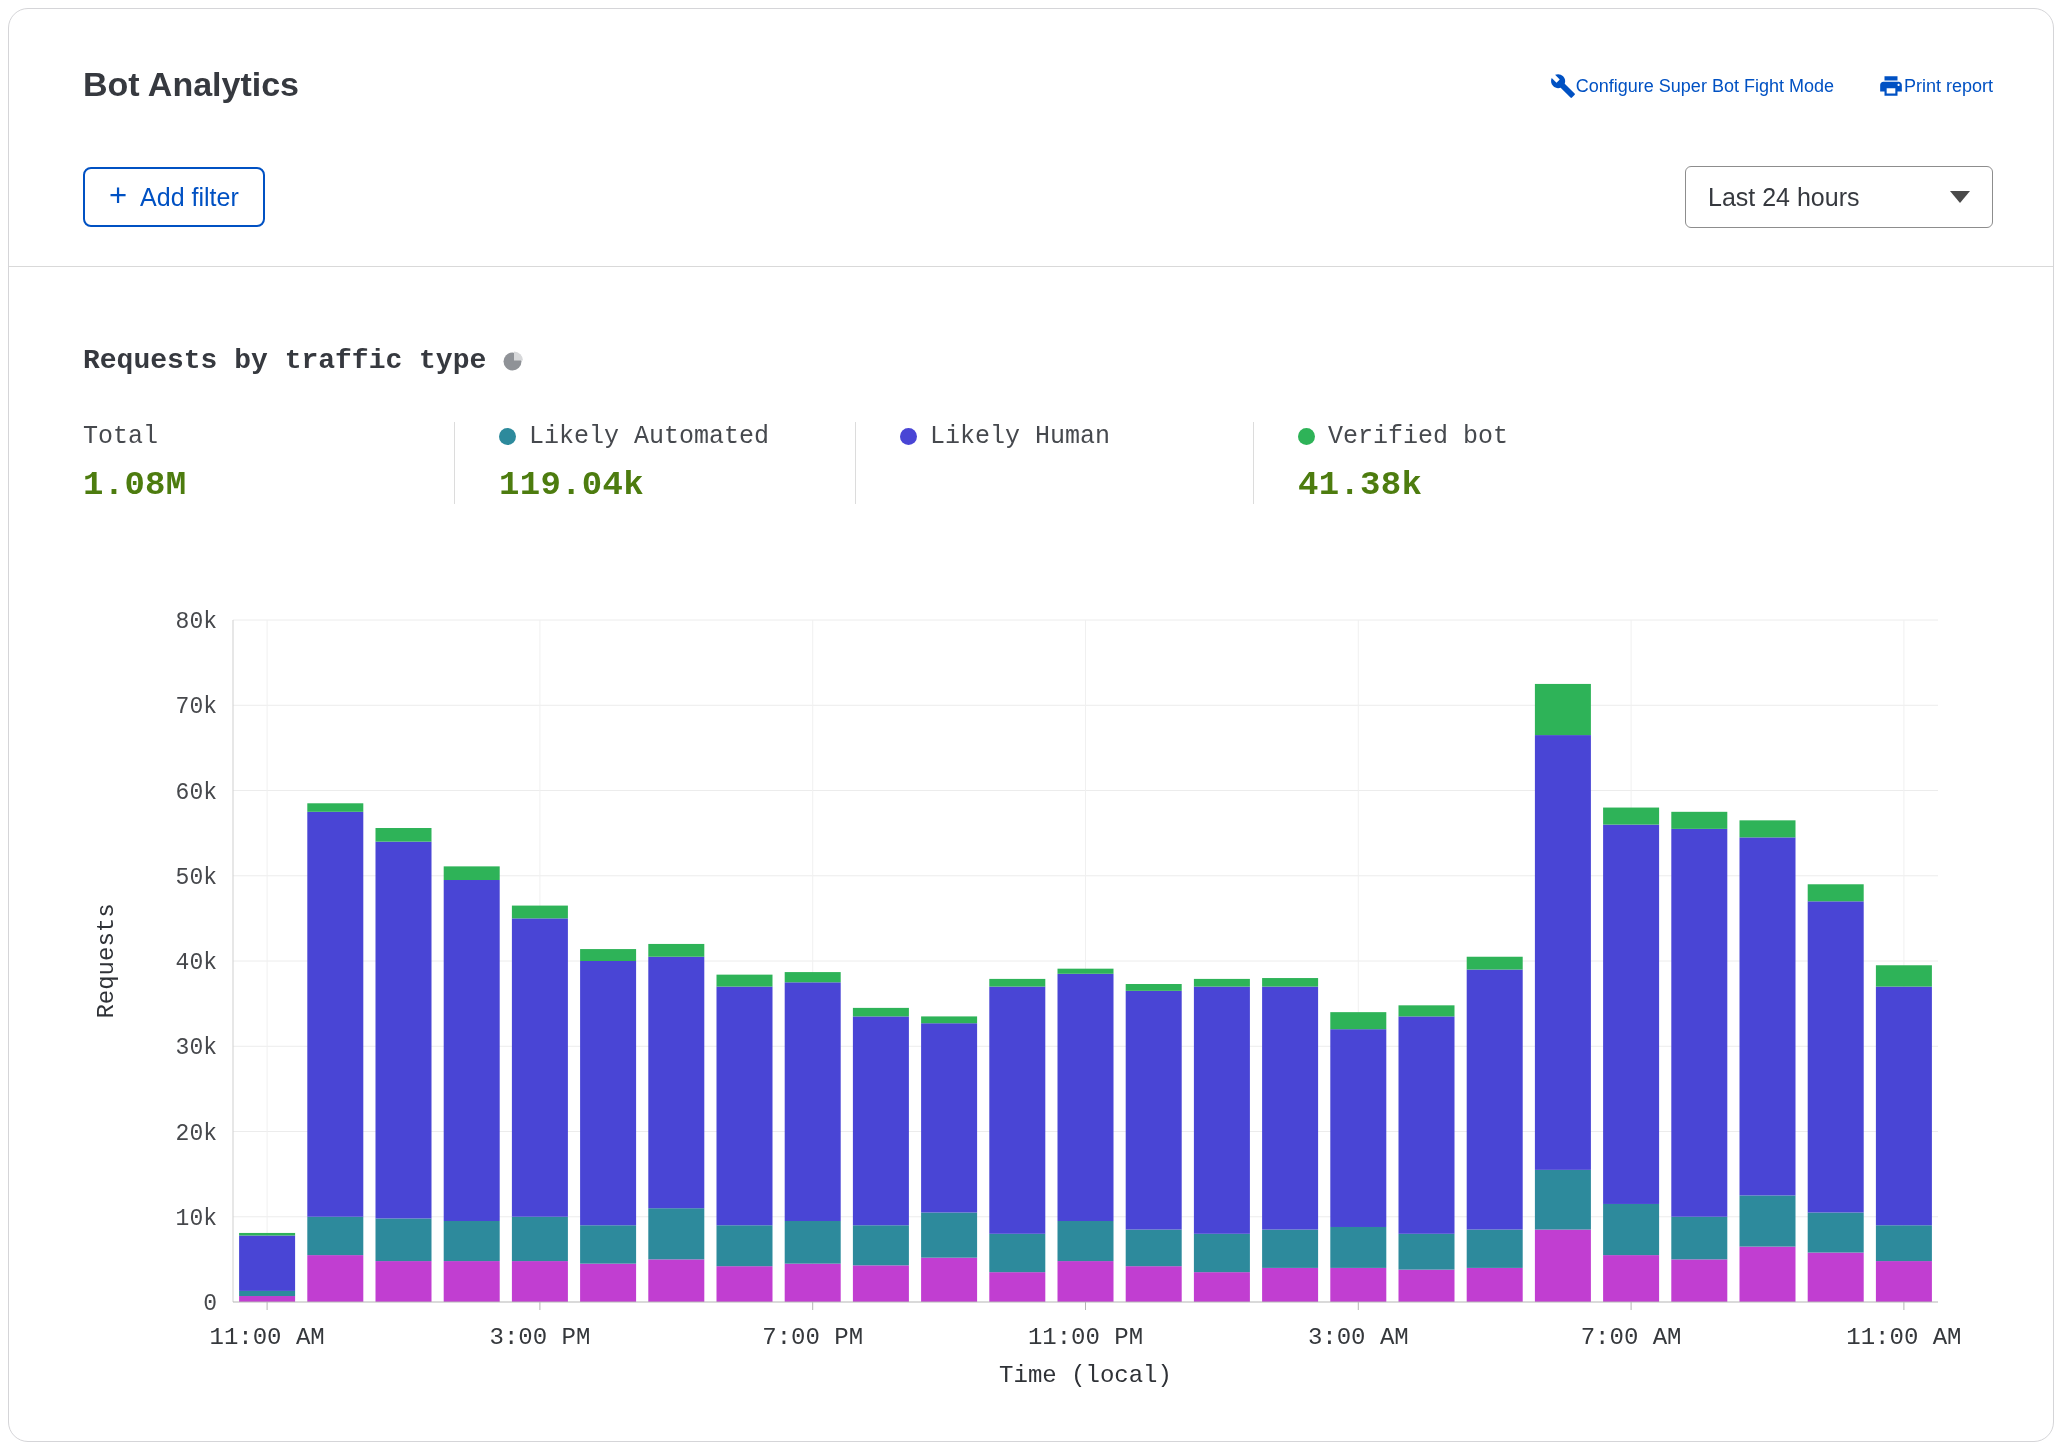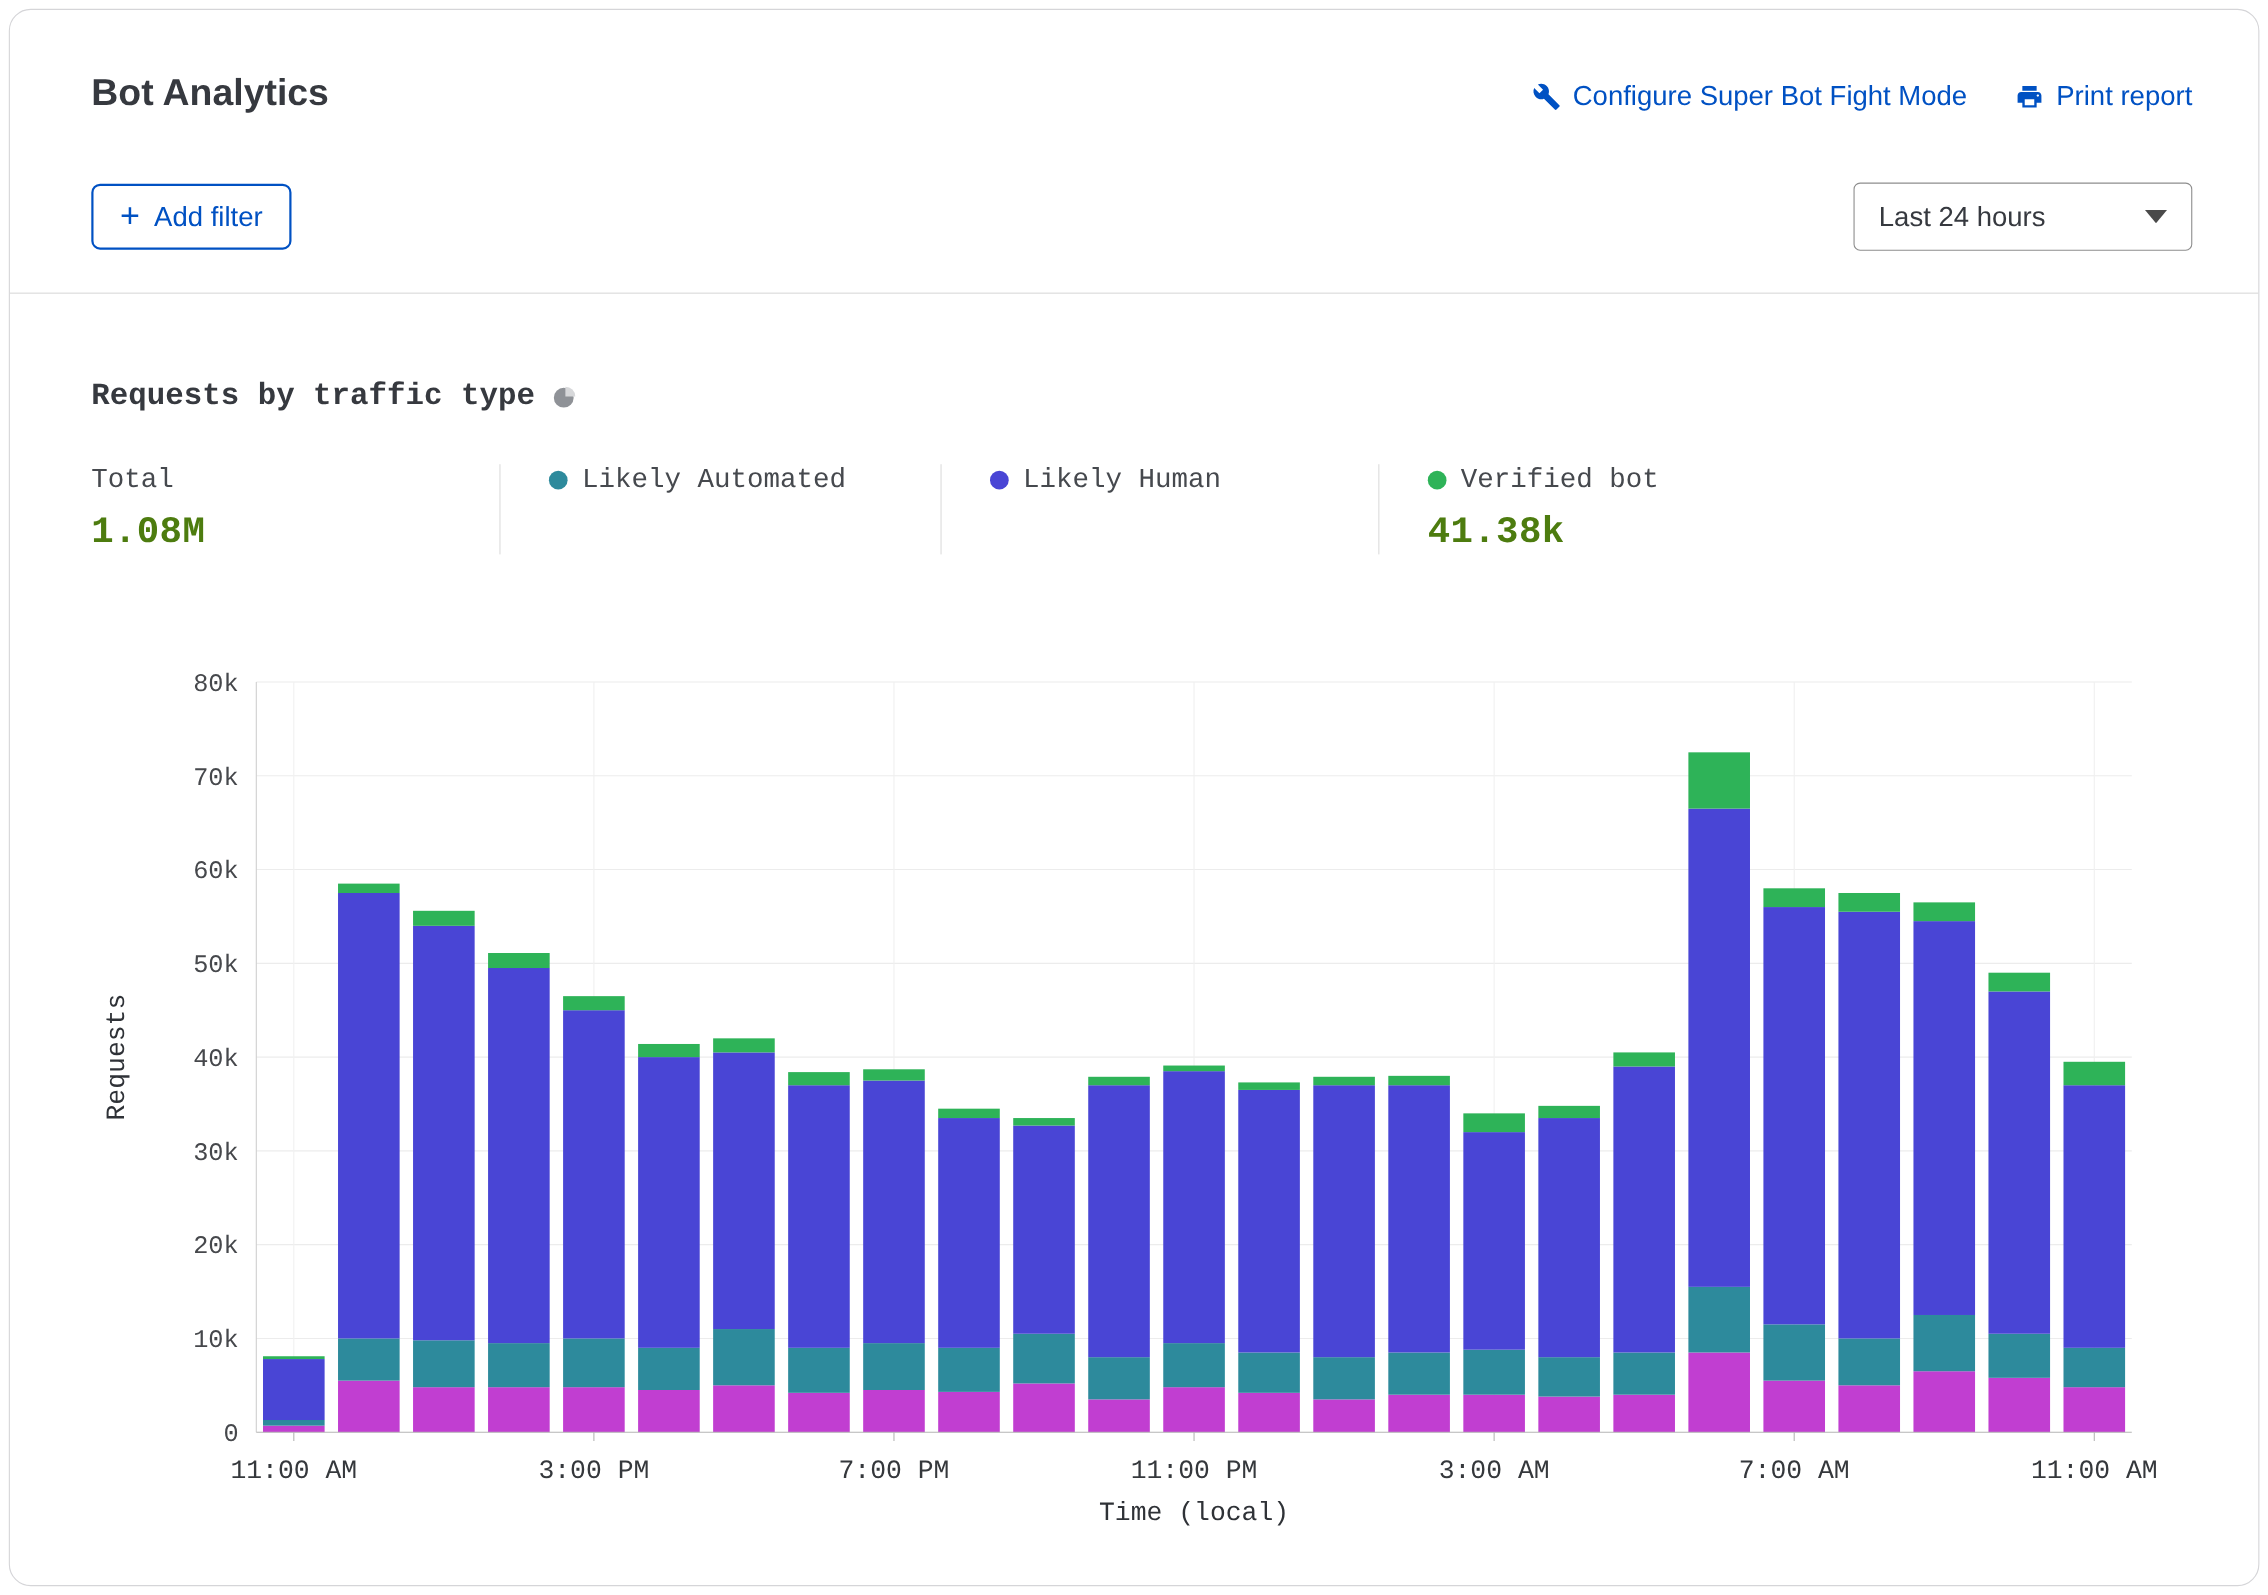--- a/index.html
+++ b/index.html
@@ -8,21 +8,21 @@
   .page { width:2062px; height:1450px; position:relative; background:#fff; overflow:hidden; }
   .card {
     position:absolute; left:8px; top:8px; width:2046px; height:1434px;
     background:#fff; border:1px solid #d5d5d8; border-radius:20px;
   }
   
   .card-header { padding:56px 60px 0 74px; }
   .header-row { display:flex; justify-content:space-between; align-items:flex-start; }
   .page-title { font-size:34px; font-weight:700; margin:0; color:#36393f; }
   .header-links { display:flex; gap:44px; margin-top:8px; }
-  .hlink { display:flex; align-items:center; gap:11px; color:#0051c3; font-size:25px; text-decoration:none; cursor:pointer; }
+  .hlink { display:flex; align-items:center; color:#0051c3; font-size:18px; text-decoration:none; cursor:pointer; }
   .hlink svg { flex:0 0 auto; }
   .filter-row { display:flex; justify-content:space-between; align-items:center; margin-top:62px; }
   .add-filter {
     display:flex; align-items:center; gap:13px; border:2px solid #0051c3; color:#0051c3;
     background:#fff; font-size:25px; font-family:inherit; padding:0 24px; height:60px;
     border-radius:8px; cursor:pointer; font-weight:400;
   }
   .plus-glyph { font-size:31px; line-height:1; margin-top:-3px; }
   .select {
     display:flex; align-items:center; justify-content:space-between; width:308px; height:62px;
@@ -100,20 +100,21 @@
           <div class="stat-label-row">
             <span>Total</span>
           </div>
           <div class="stat-value">1.08M</div>
         </div>
         <div class="stat stat-2">
           <div class="stat-label-row">
             <span class="stat-dot" style="background: rgb(45, 138, 156);"></span>
             <span>Likely Automated</span>
           </div>
+          <div class="stat-value">119.04k</div>
         </div>
         <div class="stat stat-3">
           <div class="stat-label-row">
             <span class="stat-dot" style="background: rgb(73, 69, 213);"></span>
             <span>Likely Human</span>
           </div>
         </div>
         <div class="stat stat-4">
           <div class="stat-label-row">
             <span class="stat-dot" style="background: rgb(46, 179, 88);"></span>

